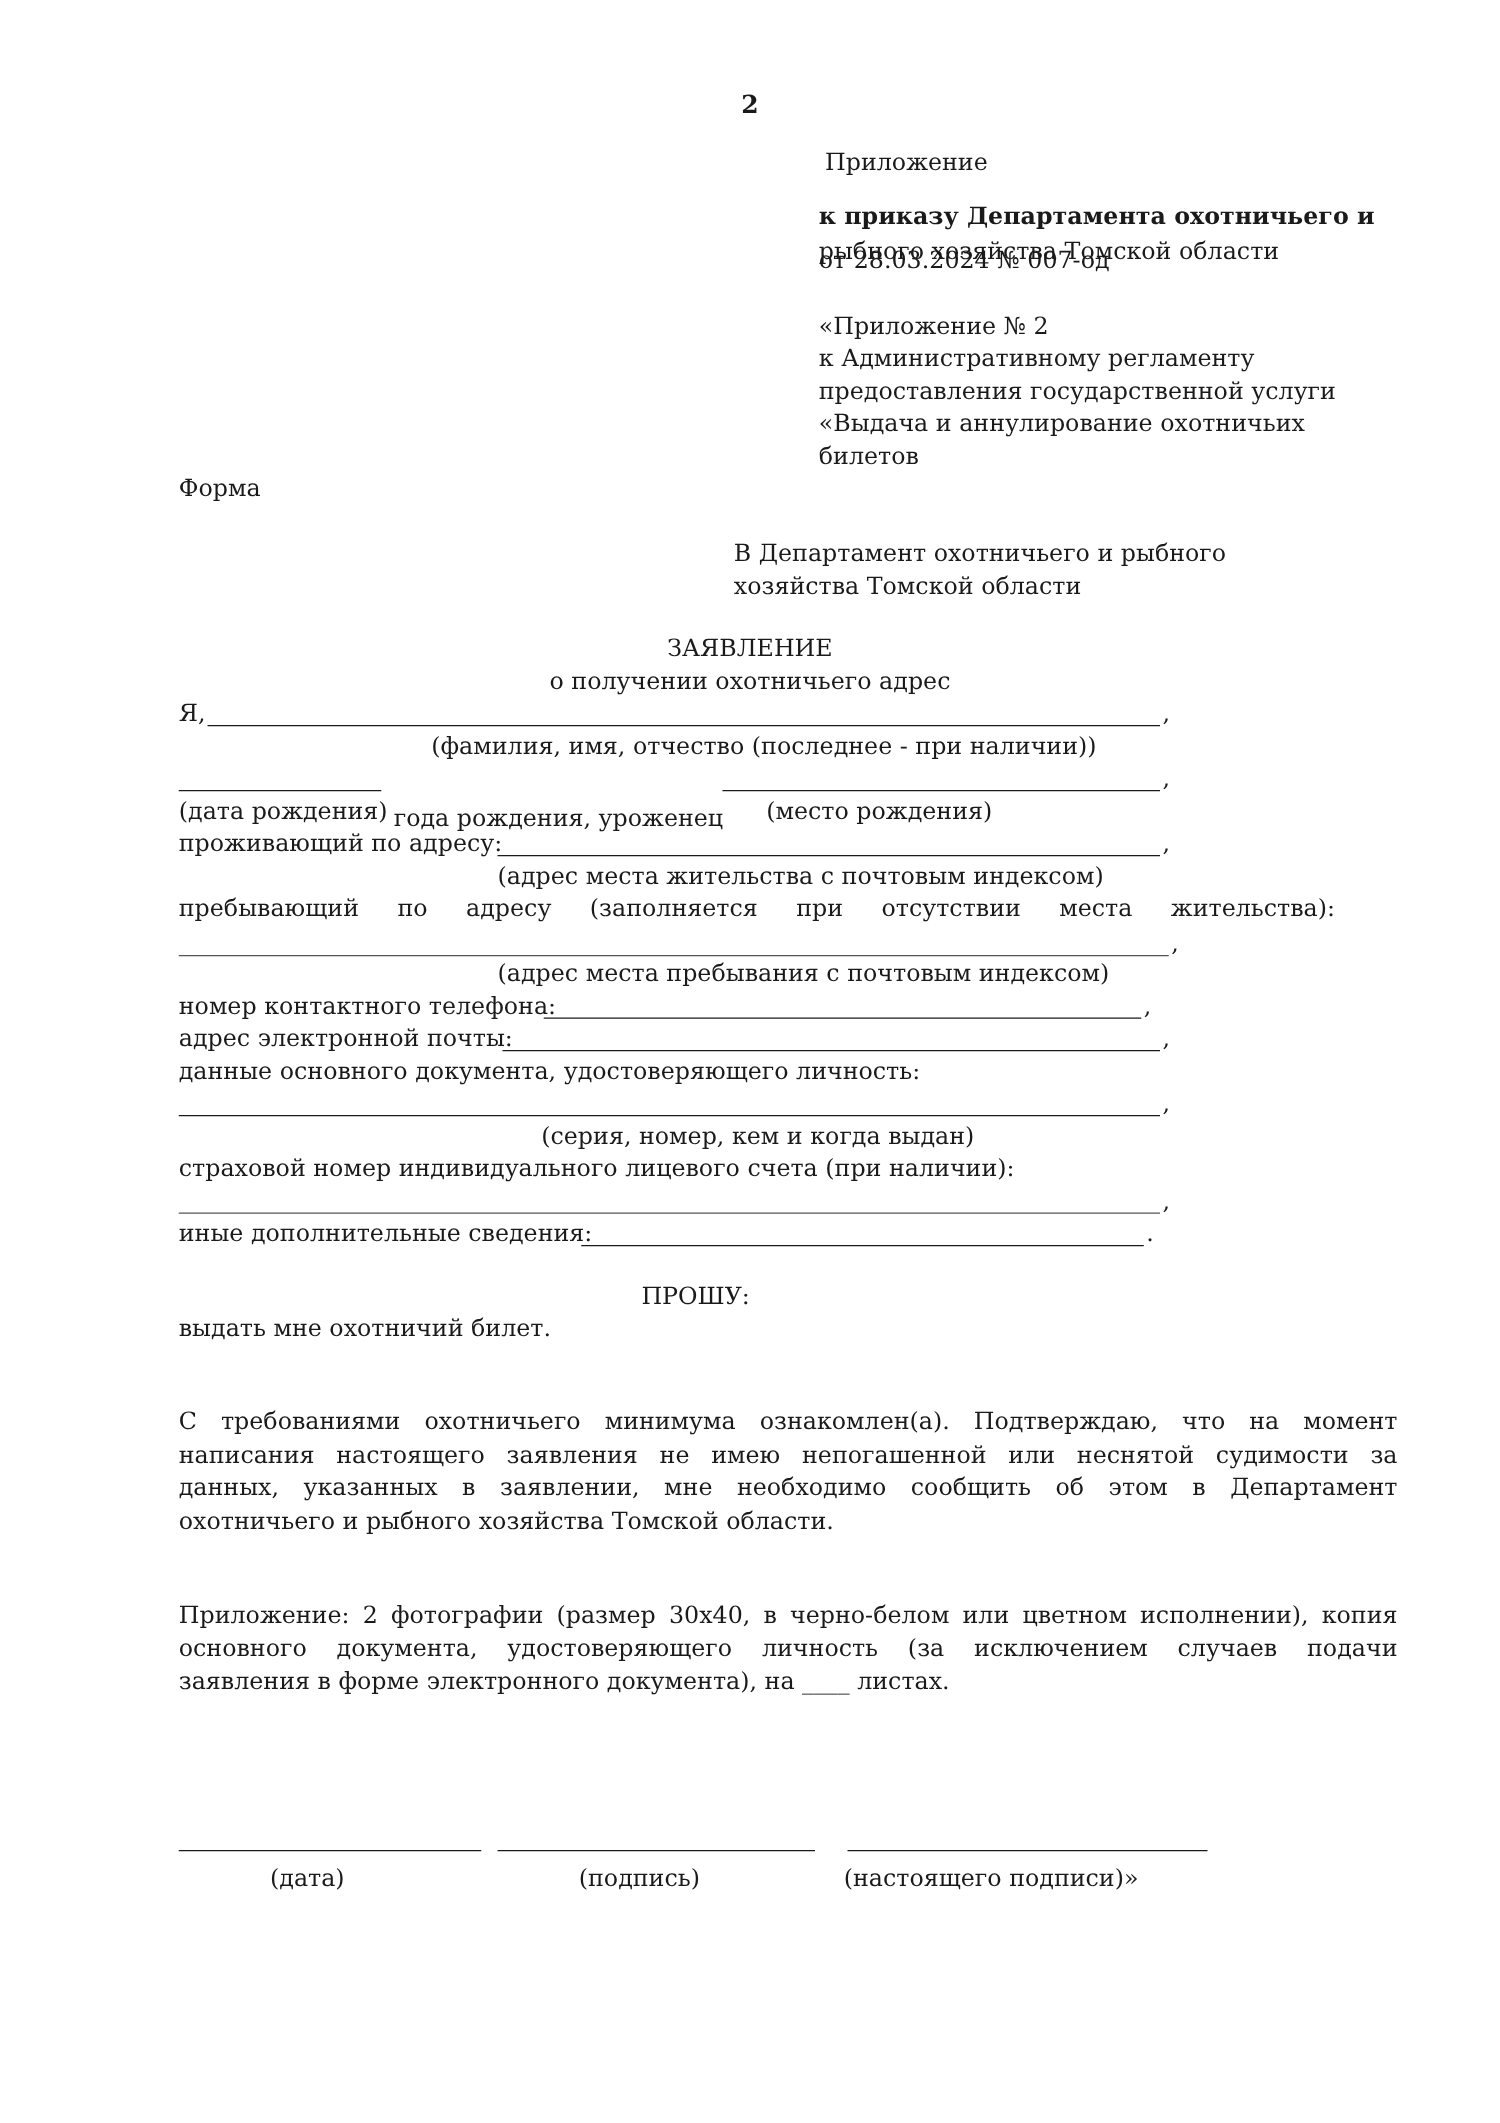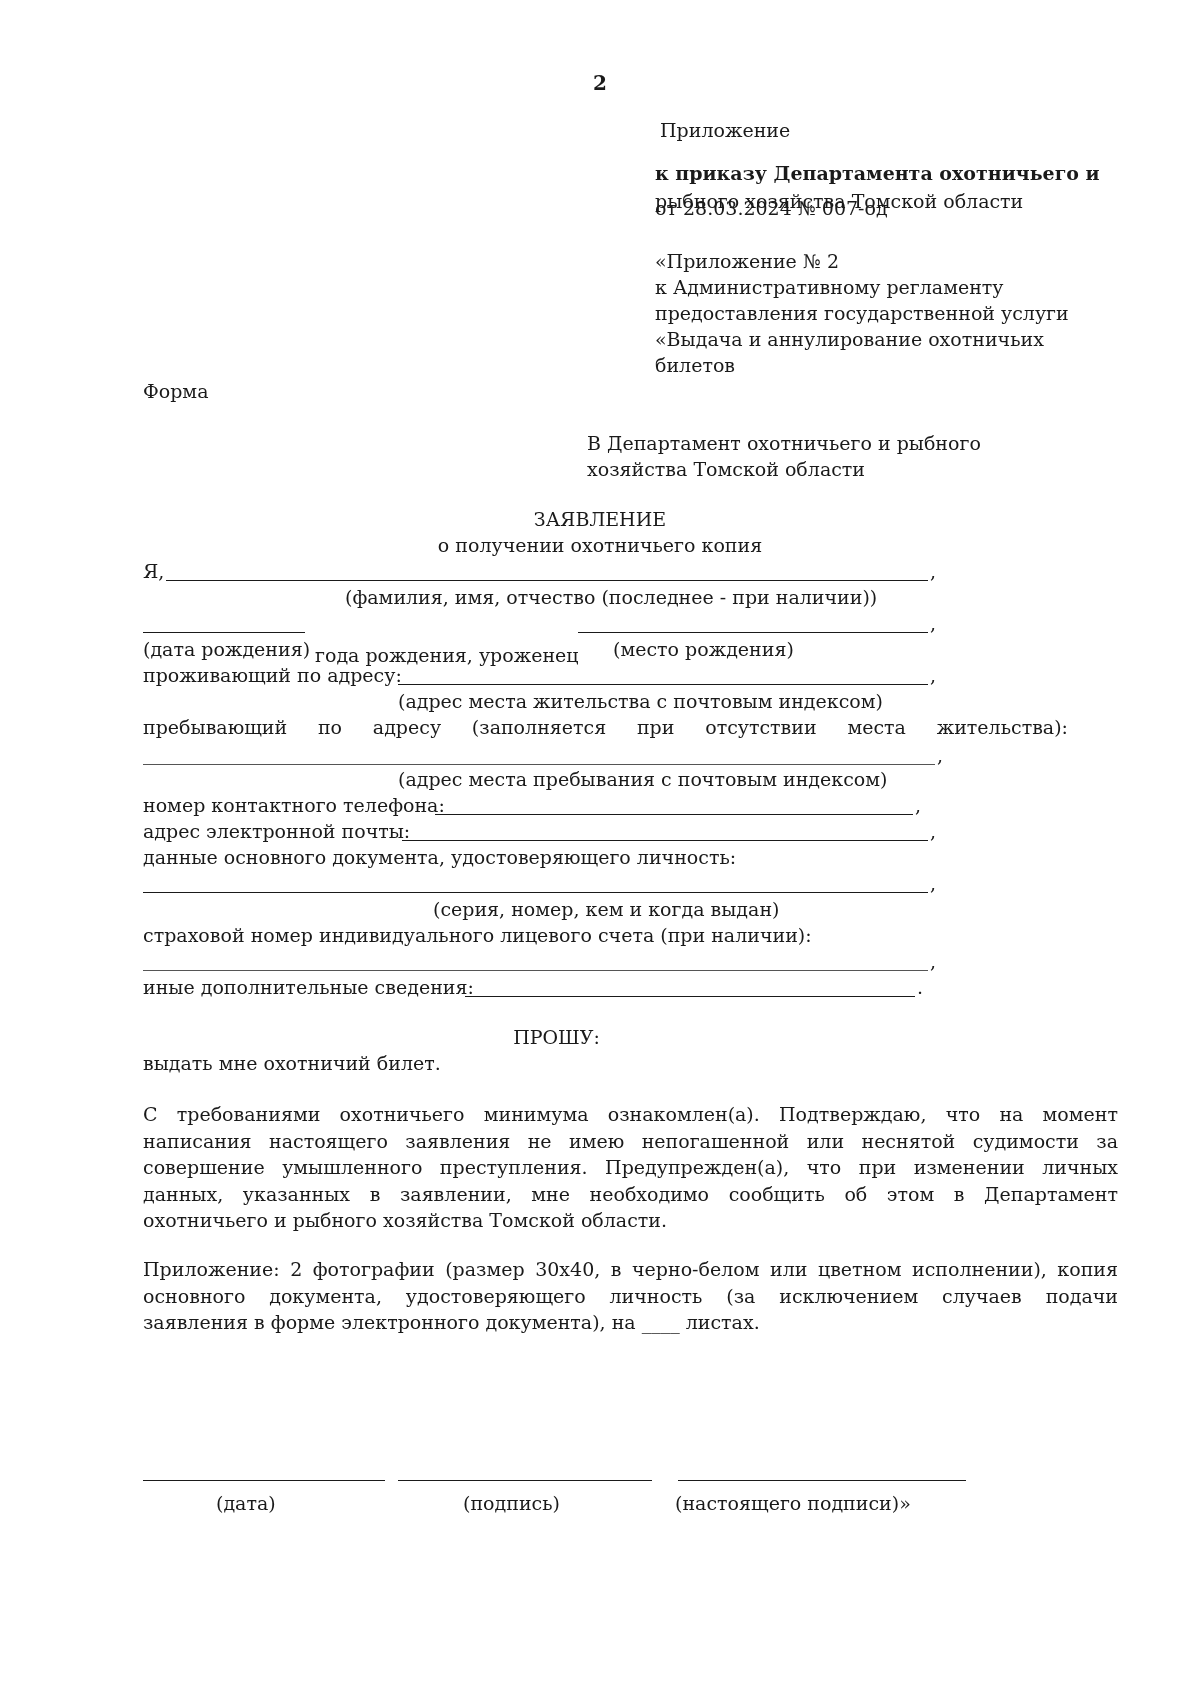--- a/index.html
+++ b/index.html
@@ -1,21 +1,21 @@
 <!DOCTYPE html>
 <html><head>
   <meta charset="utf-8">
   <style>
     html, body { margin: 0; padding: 0; background: #ffffff; }
     body { width: 1200px; height: 1698px; position: relative; overflow: hidden;
       font-family: "DejaVu Serif", "Liberation Serif", serif; color: #1a1a1a; font-size: 19px; }
     .abs { position: absolute; white-space: nowrap; line-height: 26px; }
     .line { position: absolute; border-bottom: 1.5px solid #1a1a1a; height: 0; }
     .line.thin { border-bottom: 1px solid #555; }
-    .para { position: absolute; left: 143px; width: 975px; line-height: 26.5px; }
+    .para { position: absolute; left: 143px; width: 975px; line-height: 26.5px; margin-top: 23px; }
     .para span { display: block; text-align: justify; text-align-last: justify; }
     .para span.last { text-align-last: left; }
     .center { text-align: center; }
     .bold { font-weight: bold; }
   </style>
 </head>
 <body>
 
 <div class="abs bold" style="left:593px; top:70px; font-size:20px;">2</div>
 
@@ -35,21 +35,21 @@
 </div>
 
 <div class="abs" style="left:143px; top:378px;">Форма</div>
 
 <div>
   <div class="abs" style="left:587px; top:430px;">В Департамент охотничьего и рыбного</div>
   <div class="abs" style="left:587px; top:456px;">хозяйства Томской области</div>
 </div>
 
 <div class="abs center" style="left:0; width:1200px; top:506px;">ЗАЯВЛЕНИЕ</div>
-<div class="abs center" style="left:0; width:1200px; top:532px;">о получении охотничьего копия</div>
+<div class="abs center" style="left:0; width:1200px; top:532px;">о получении охотничьего адрес</div>
 
 <span class="abs" style="left:143px; top:558px;">Я,</span>
 <div class="line" style="left:166px; width:762px; top:580px;"></div>
 <span class="abs" style="left:930px; top:558px;">,</span>
 <div class="abs" style="left:345px; top:584px;">(фамилия, имя, отчество (последнее - при наличии))</div>
 
 <div class="line" style="left:143px; width:162px; top:632px;"></div>
 <span class="abs" style="left:315px; top:610px;margin-top:32px;">года рождения, уроженец</span>
 <div class="line" style="left:578px; width:350px; top:632px;"></div>
 <span class="abs" style="left:930px; top:610px;">,</span>
@@ -86,21 +86,20 @@
 <span class="abs" style="left:143px; top:974px;">иные дополнительные сведения:</span>
 <div class="line" style="left:465px; width:450px; top:996px;"></div>
 <span class="abs" style="left:917px; top:974px;">.</span>
 
 <div class="abs center" style="left:0; width:1113px; top:1024px;">ПРОШУ:</div>
 <div class="abs" style="left:143px; top:1050px;">выдать мне охотничий билет.</div>
 
 <div class="para" style="top:1101px;">
   <span>С требованиями охотничьего минимума ознакомлен(а). Подтверждаю, что на момент</span>
   <span>написания настоящего заявления не имею непогашенной или неснятой судимости за</span>
-  <span>совершение умышленного преступления. Предупрежден(а), что при изменении личных</span>
   <span>данных, указанных в заявлении, мне необходимо сообщить об этом в Департамент</span>
   <span class="last">охотничьего и рыбного хозяйства Томской области.</span>
 </div>
 
 <div class="para" style="top:1256px;">
   <span>Приложение: 2 фотографии (размер 30х40, в черно-белом или цветном исполнении), копия</span>
   <span>основного документа, удостоверяющего личность (за исключением случаев подачи</span>
   <span class="last">заявления в форме электронного документа), на ____ листах.</span>
 </div>
 

